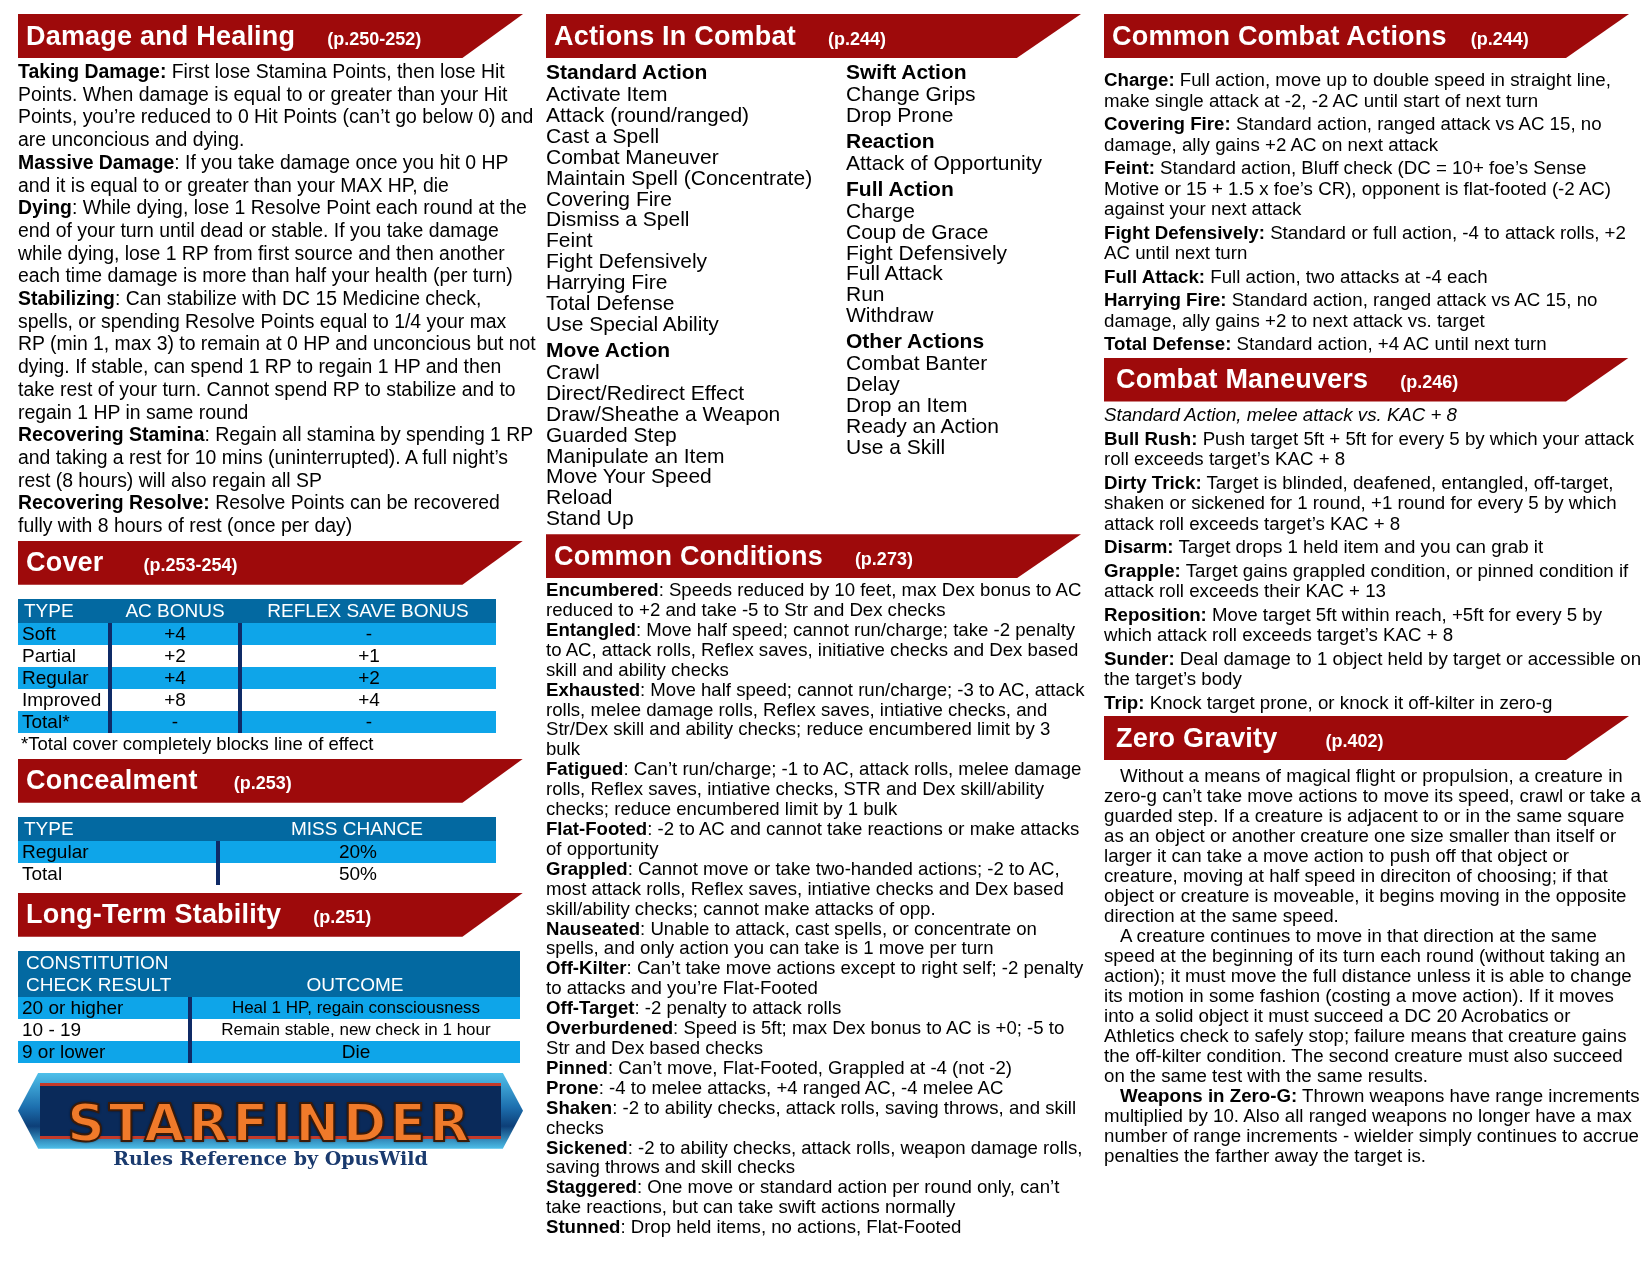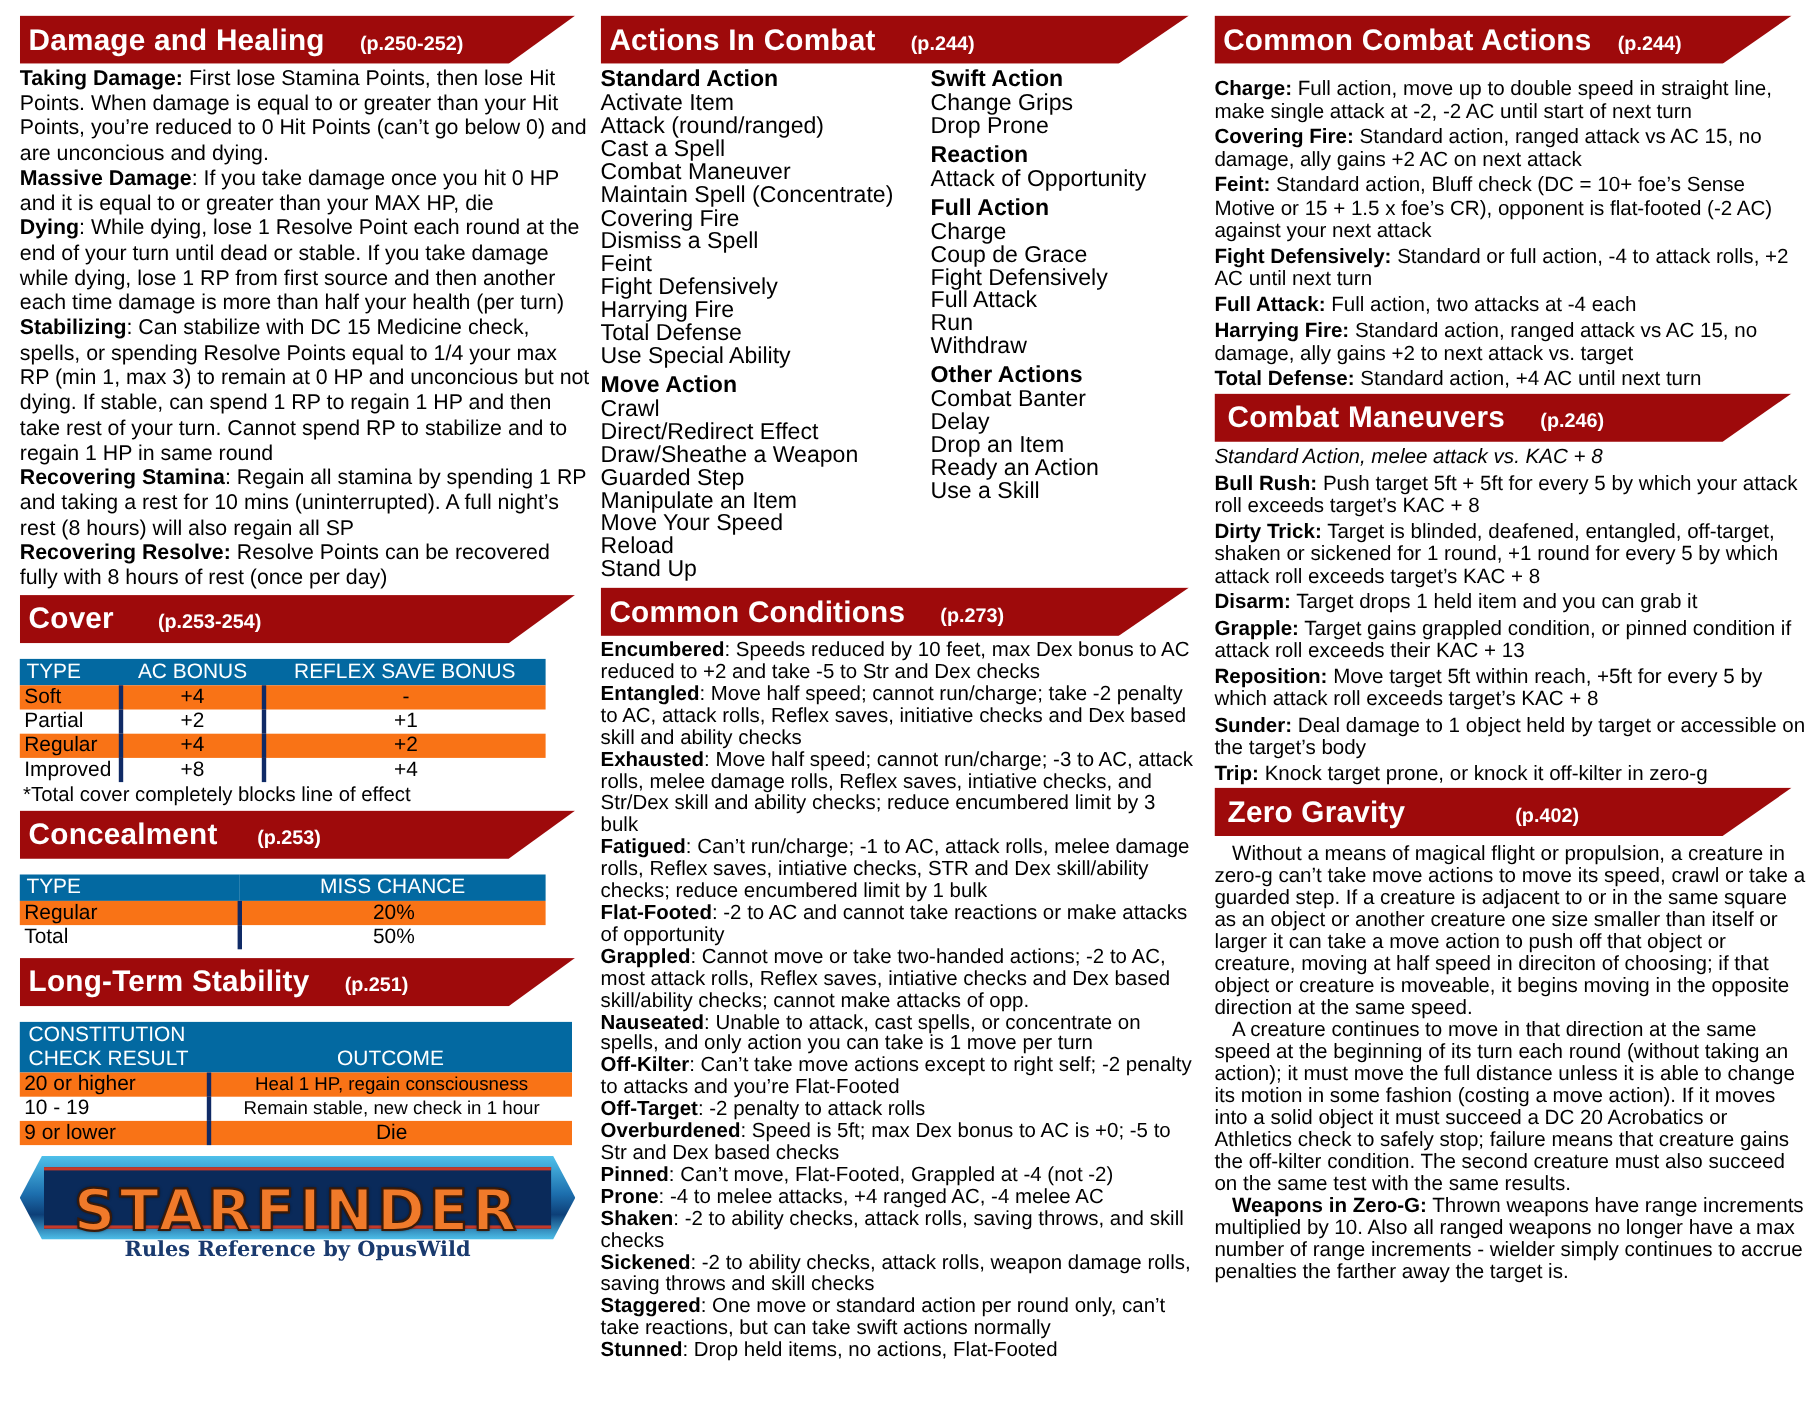--- a/index.html
+++ b/index.html
@@ -31,21 +31,21 @@
   .entry { font-size: 19.4px; line-height: 22.7px; }
   .entry b { font-weight: bold; }
 
   
   .dh { margin-top: 2px; }
 
   
   table.ref { border-collapse: collapse; font-size: 19px; }
   table.ref th { background: #0369a1; color: #fff; font-weight: normal; text-align: left; padding: 1px 6px; line-height: 22px; }
   table.ref td { line-height: 22px; padding: 0 4px; }
-  table.ref tr.shade td { background: #f97316; }
+  table.ref tr.shade td { background: #0ea5e9; }
   table.ref td.sep, table.ref th.sep { border-left: 4px solid #0f2a66; }
   table.ref td.c, table.ref th.c { text-align: center; }
 
   .cover-table { margin-top: 14px; width: 478px; }
   .footnote { font-size: 18.5px; line-height: 22px; padding-left: 3px; }
 
   .conceal-table { margin-top: 14px; width: 478px; }
   .lts-table { margin-top: 14px; width: 502px; }
   .lts-table th { line-height: 21px; vertical-align: bottom; }
   .lts-table td.o { font-size: 17px; text-align: center; }
@@ -139,20 +139,25 @@
       </tr>
       <tr class="shade">
         <td>Regular</td>
             <td class="c sep">+4</td>
             <td class="c sep">+2</td>
       </tr>
       <tr>
         <td>Improved</td>
             <td class="c sep">+8</td>
             <td class="c sep">+4</td>
+      </tr>
+      <tr class="shade">
+        <td>Total*</td>
+            <td class="c sep">-</td>
+            <td class="c sep">-</td>
       </tr>
     </tbody>
       </table>
     <div class="footnote">*Total cover completely blocks line of effect</div>
   </section>
 
   <section style="margin-top:4px;">
     <div class="banner">
       <span class="title">Concealment</span>
       <span class="page" style="margin-left:36px;">(p.253)</span>
@@ -337,21 +342,21 @@
       <div class="entry"><b>Grapple:</b><span>  Target gains grappled condition, or pinned condition if attack roll exceeds their KAC + 13</span></div>
       <div class="entry"><b>Reposition:</b><span>  Move target 5ft within reach, +5ft for every 5 by which attack roll exceeds target’s KAC + 8</span></div>
       <div class="entry"><b>Sunder:</b><span>  Deal damage to 1 object held by target or accessible on the target’s body</span></div>
       <div class="entry"><b>Trip:</b><span>  Knock target prone, or knock it off-kilter in zero-g</span></div>
     </div>
   </section>
 
   <section style="margin-top:2px;">
     <div class="banner">
       <span class="title" style="margin-left:4px;">Zero Gravity</span>
-      <span class="page" style="margin-left:100px;">(p.402)</span>
+      <span class="page" style="margin-left:48px;">(p.402)</span>
     </div>
     <div class="zg">
       <p>Without a means of magical flight or propulsion, a creature in zero-g can’t take move actions to move its speed, crawl or take a guarded step. If a creature is adjacent to or in the same square as an object or another creature one size smaller than itself or larger it can take a move action to push off that object or creature, moving at half speed in direciton of choosing; if that object or creature is moveable, it begins moving in the opposite direction at the same speed.</p>
       <p>A creature continues to move in that direction at the same speed at the beginning of its turn each round (without taking an action); it must move the full distance unless it is able to change its motion in some fashion (costing a move action).  If it moves into a solid object it must succeed a DC 20 Acrobatics or Athletics check to safely stop; failure means that creature gains the off-kilter condition. The second creature must also succeed on the same test with the same results.</p>
       <p><b>Weapons in Zero-G:</b><span> Thrown weapons have range increments multiplied by 10.  Also all ranged weapons no longer have a max number of range increments - wielder simply continues to accrue penalties the farther away the target is.</span></p>
     </div>
   </section>
 </div>
 
 </body></html>

